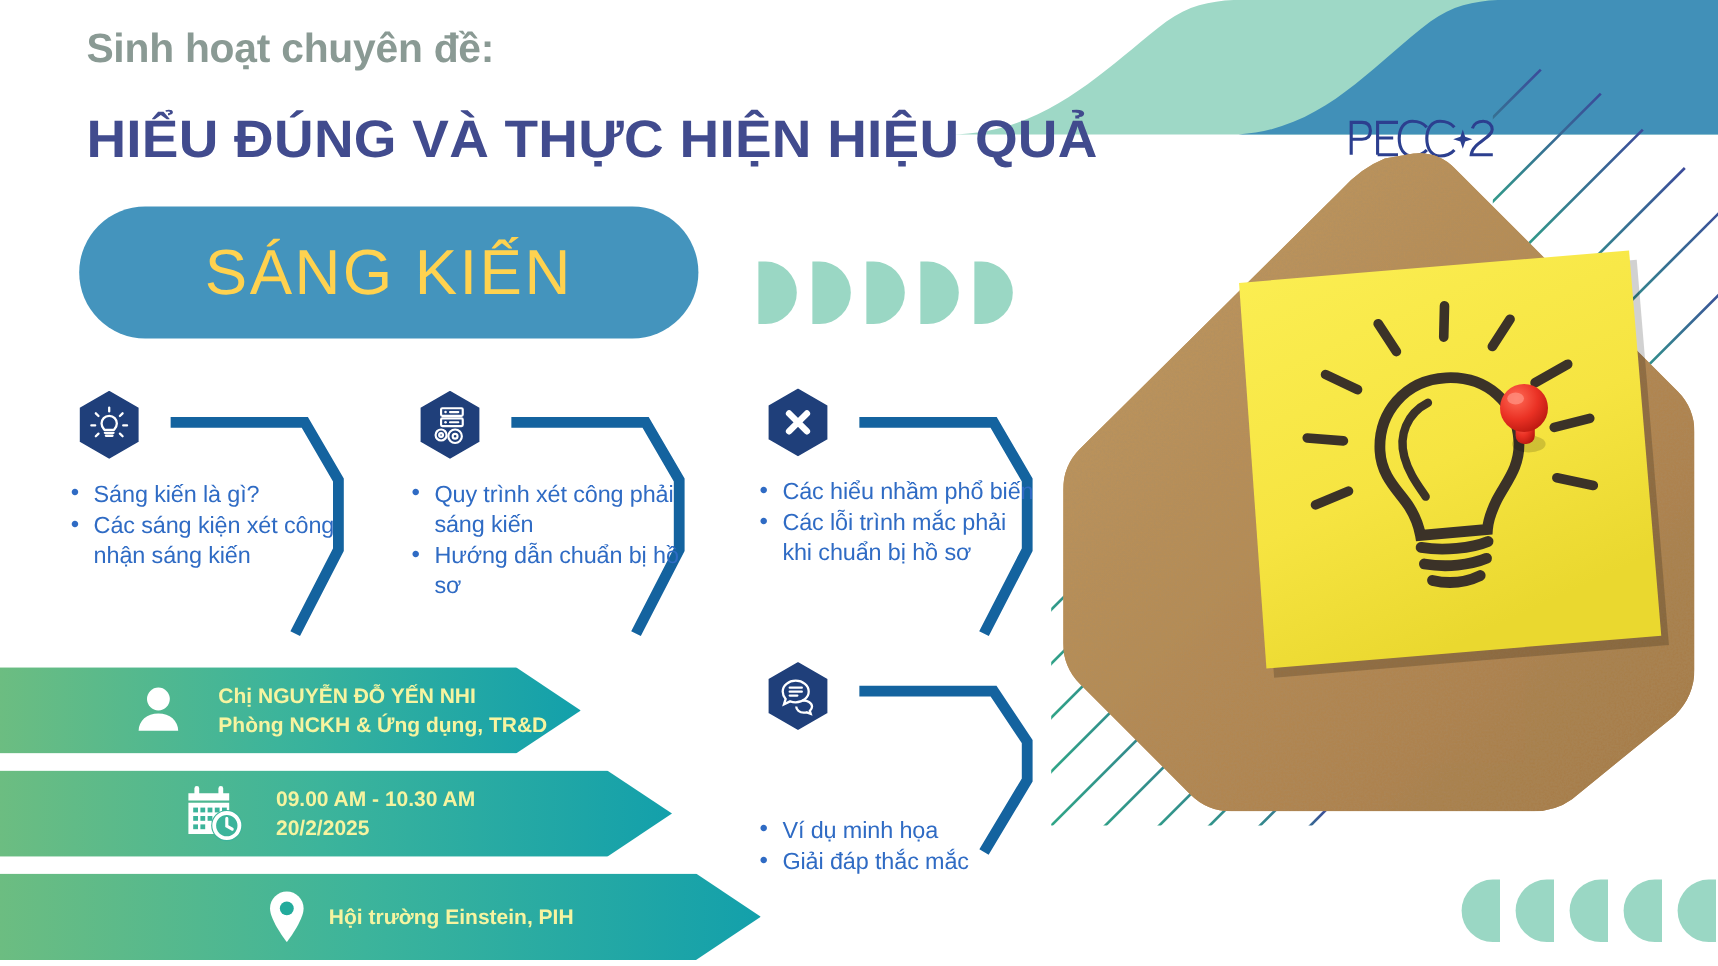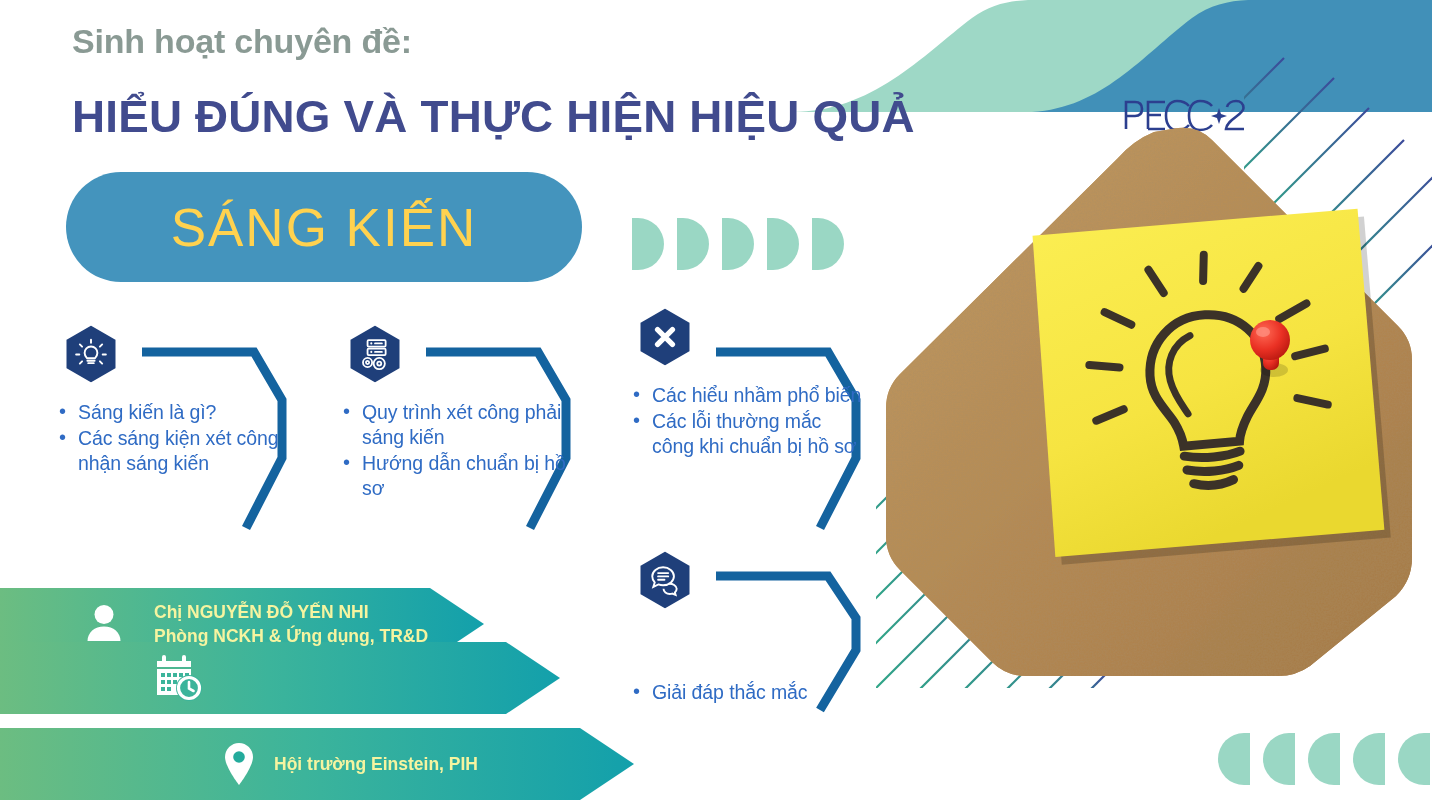--- a/index.html
+++ b/index.html
@@ -45,21 +45,21 @@
   .dots.top { left:632px; top:218px; }
   .dots.bottom { left:1218px; top:733px; }
   .half { width:32px; height:52px; background:#9ad7c4; }
   .dots.top .half { border-radius:0 26px 26px 0; }
   .dots.bottom .half { border-radius:26px 0 0 26px; }
 
   
   .col { position:absolute; width:250px; }
   .col-1 { left:38px;  top:322px; }
   .col-2 { left:322px; top:322px; }
-  .col-3 { left:612px; top:305px; }
+  .col-3 { left:612px; top:320px; }
   .col-4 { left:612px; top:548px; }
 
   .hexicon {
     position:relative; width:58px; height:64px; margin-left:24px;
     display:flex; align-items:center; justify-content:center;
   }
   .hexicon svg.hexbg { position:absolute; inset:0; width:58px; height:64px; }
   .hexicon .glyph { position:relative; z-index:2; width:34px; height:34px; }
 
   .bullets {
@@ -88,21 +88,21 @@
   .bar {
     position:absolute; height:72px;
     display:flex; align-items:center;
     color:#f6f4a0;
     font-weight:bold;
   }
   .bar-bg {
     position:absolute; inset:0;
     background:linear-gradient(90deg,#6cbd81 0%, #3cb49b 48%, #13a0ab 100%);
   }
-  .bar-1 { left:0; top:588px; width:484px; }
+  .bar-1 { left:0; top:556px; width:484px;justify-content:center; }
   .bar-1 .bar-bg { clip-path:polygon(0 0, 430px 0, 484px 50%, 430px 100%, 0 100%); }
   .bar-2 { left:0; top:642px; width:560px; }
   .bar-2 .bar-bg { clip-path:polygon(0 0, 506px 0, 560px 50%, 506px 100%, 0 100%); }
   .bar-3 { left:0; top:728px; width:634px; }
   .bar-3 .bar-bg { clip-path:polygon(0 0, 580px 0, 634px 50%, 580px 100%, 0 100%); }
 
   .bar-icon { position:relative; z-index:2; display:flex; align-items:center; justify-content:center; }
   .bar-text { position:relative; z-index:2; font-size:17.5px; line-height:1.38; white-space:nowrap; }
   .bar-1 .bar-icon { margin-left:78px; width:52px; }
   .bar-1 .bar-text { margin-left:24px; }
@@ -219,36 +219,37 @@
     <div class="hexicon">
       <svg class="hexbg" viewBox="0 0 58 64">
           <polygon points="29,2 55,17 55,47 29,62 3,47 3,17" fill="#1f3f7a" stroke="#ffffff" stroke-width="3"></polygon>
         </svg>
       <svg class="glyph" viewBox="0 0 32 32" fill="none" stroke="#ffffff" stroke-width="5" stroke-linecap="round">
         <path d="M9 9 L23 23 M23 9 L9 23"></path>
       </svg>
     </div>
     <ul class="bullets">
       <li>Các hiểu nhầm phổ biến</li>
-      <li>Các lỗi thường mắc công khi chuẩn bị hồ sơ</li>
+      <li>Các lỗi trình mắc phải khi chuẩn bị hồ sơ</li>
     </ul>
   </div>
 
   <div class="col col-4">
     <div class="hexicon">
       <svg class="hexbg" viewBox="0 0 58 64">
           <polygon points="29,2 55,17 55,47 29,62 3,47 3,17" fill="#1f3f7a" stroke="#ffffff" stroke-width="3"></polygon>
         </svg>
       <svg class="glyph" viewBox="0 0 32 32" fill="none" stroke="#ffffff" stroke-width="1.8">
         <path d="M4 12.5 C4 7.8 8.6 4 14.2 4 C19.8 4 24.4 7.8 24.4 12.5 C24.4 17.2 19.8 21 14.2 21 C12.6 21 11.1 20.7 9.8 20.2 L5 22.5 L6.3 18.3 C4.9 16.7 4 14.7 4 12.5 Z"></path>
         <path d="M9.5 9.5 L19 9.5 M9.5 12.6 L19 12.6 M9.5 15.7 L15.5 15.7" stroke-linecap="round"></path>
         <path d="M19.5 19.6 C23.2 19.2 27 21.4 27 24.3 C27 25.6 26.3 26.8 25.3 27.7 L26 30 L22.8 28.8 C22.1 29 21.3 29.1 20.5 29.1 C17.3 29.1 14.6 27 14.6 24.3"></path>
       </svg>
     </div>
     <ul class="bullets">
+      <li>Ví dụ minh họa</li>
       <li>Giải đáp thắc mắc</li>
     </ul>
   </div>
 
   <div class="bar bar-1">
     <div class="bar-bg"></div>
     <div class="bar-icon">
       <svg width="46" height="46" viewBox="0 0 46 46" fill="#ffffff">
         <circle cx="23" cy="13.5" r="9.5"></circle>
         <path d="M23 25.5 C13.5 25.5 6.5 31.5 6.5 40 L39.5 40 C39.5 31.5 32.5 25.5 23 25.5 Z"></path>
@@ -280,20 +281,24 @@
             <rect x="13" y="27" width="4" height="4"></rect>
           <rect x="19" y="27" width="4" height="4"></rect>
             <rect x="25" y="27" width="4" height="4"></rect>
           <rect x="7" y="34" width="4" height="4"></rect>
             <rect x="13" y="34" width="4" height="4"></rect>
         </g>
         <circle cx="35" cy="35" r="13" fill="#3cb49b"></circle>
         <circle cx="35" cy="35" r="10.5" fill="none" stroke="#ffffff" stroke-width="3.2"></circle>
         <path d="M35 29 L35 35.5 L39.5 38" fill="none" stroke="#ffffff" stroke-width="2.6" stroke-linecap="round"></path>
       </svg>
+    </div>
+    <div class="bar-text">
+      <div>09.00 AM - 10.30 AM</div>
+      <div>20/2/2025</div>
     </div>
   </div>
 
   <div class="bar bar-3">
     <div class="bar-bg"></div>
     <div class="bar-icon">
       <svg width="32" height="44" viewBox="0 0 32 44">
         <path d="M16 1 C8.3 1 2 7.3 2 15 C2 25 16 43 16 43 C16 43 30 25 30 15 C30 7.3 23.7 1 16 1 Z" fill="#ffffff"></path>
         <circle cx="16" cy="15" r="5.8" fill="#23ab9c"></circle>
       </svg>

